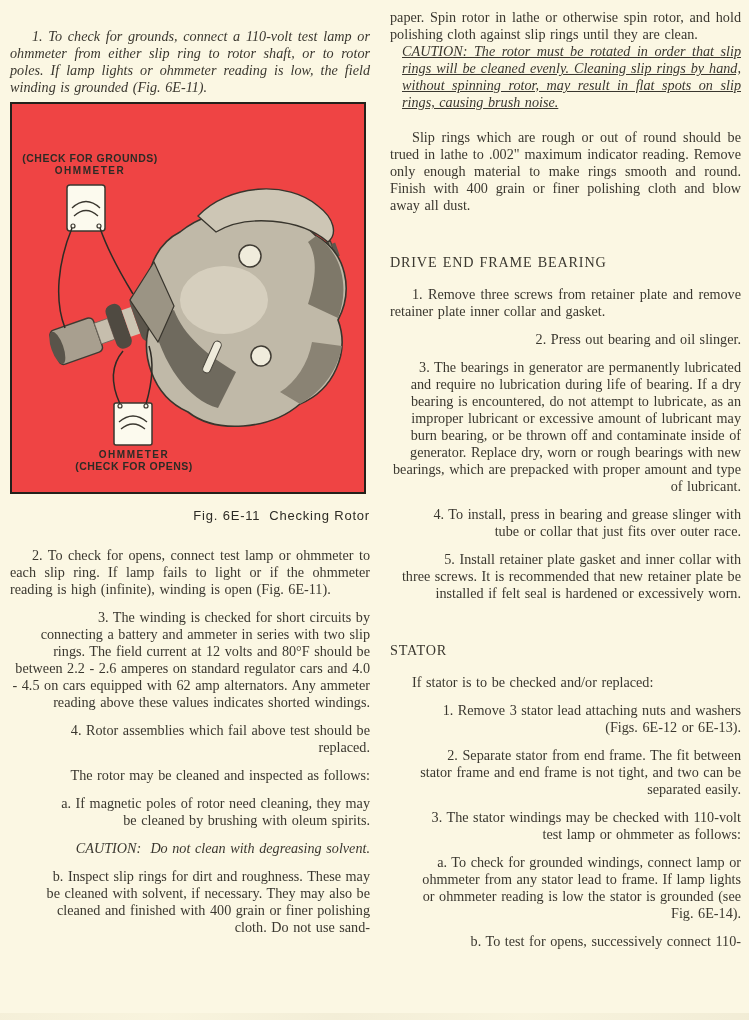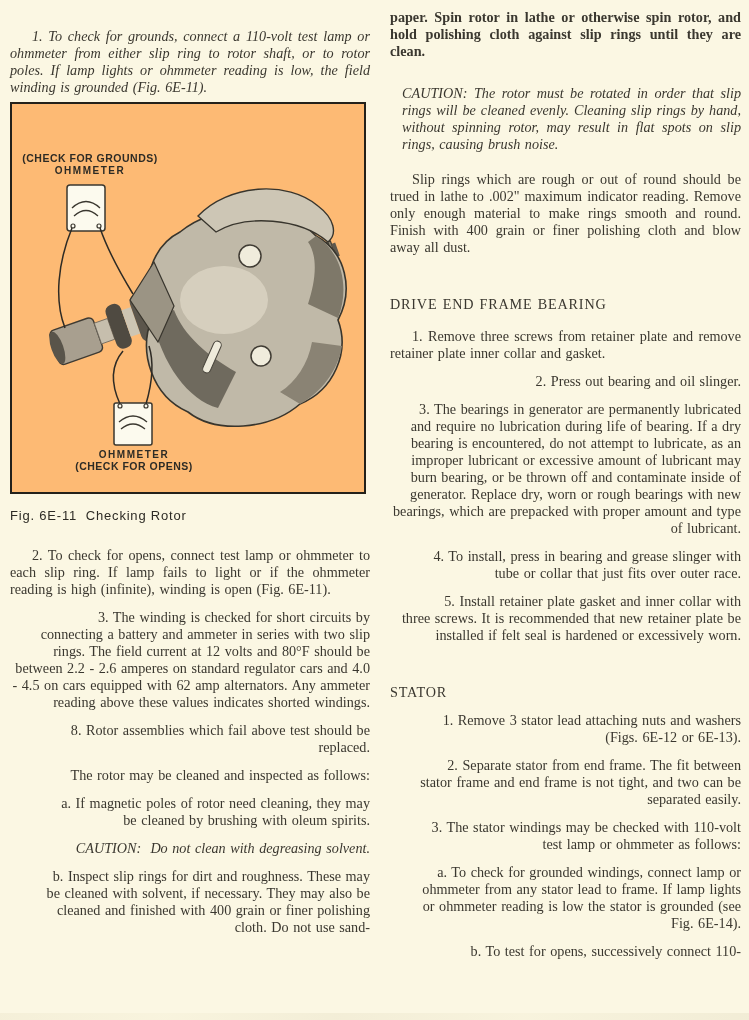--- a/index.html
+++ b/index.html
@@ -23,42 +23,42 @@
   .plain{text-indent:22px;}
   .sub{padding-left:16px;text-indent:18px;}
   .caution-line{font-style:italic;text-indent:22px;white-space:pre-wrap;text-align:left;}
   .caution-block{font-style:italic;padding-left:12px;}
   .heading{font-size:14.2px;letter-spacing:.8px;text-align:left;text-indent:0;}
   
   figure{margin:0;}
   .figwrap{margin-top:6px;}
   .figbox{
     position:relative;width:352px;height:388px;
-    border:2px solid #23211b;background:#fdba74;
+    border:2px solid #23211b;background:#ef4444;
   }
   .figbox svg{position:absolute;left:0;top:0;}
   .figlabel{
     position:absolute;text-align:center;color:#2d2b25;
     font-family:"Liberation Sans","DejaVu Sans",sans-serif;
   }
   .figlabel .small{font-size:10.5px;letter-spacing:.5px;font-weight:bold;}
   .figlabel .big{font-size:10px;letter-spacing:1.5px;font-weight:bold;margin-top:1px;}
   .lbl-top{left:8px;top:48px;width:140px;}
   .lbl-bottom{left:52px;top:344px;width:140px;}
   figcaption{
-    margin-top:14px;text-align:left;color:#2d2b25;
+    margin-top:14px;text-align:right;color:#2d2b25;
     font-family:"Liberation Sans","DejaVu Sans",sans-serif;
     font-size:13px;letter-spacing:.8px;white-space:pre-wrap;
   }
   
   .mt-first{margin-top:28px;font-style:italic;}
   .mt-p{margin-top:11px;text-align:right;}
   .mt-sec{margin-top:40px;}
-  .mt-top{margin-top:9px;font-weight:bold;}
-  .mt-caution{margin-top:25px;}
+  .mt-top{margin-top:9px;}
+  .mt-caution{text-decoration:underline;}
 </style>
 </head>
 <body>
 
 <div class="page">
 
   <div class="col col-left">
     <p class="num mt-first">1. To check for grounds, connect a 110-volt test lamp or ohmmeter from either slip ring to rotor shaft, or to rotor poles. If lamp lights or ohmmeter reading is low, the field winding is grounded (Fig. 6E-11).</p>
 
     <figure class="figwrap">
@@ -125,40 +125,41 @@
         <div class="figlabel lbl-bottom">
           <div class="big">OHMMETER</div>
           <div class="small">(CHECK FOR OPENS)</div>
         </div>
       </div>
       <figcaption>Fig. 6E-11  Checking Rotor</figcaption>
     </figure>
 
     <p class="num" style="margin-top:24px;">2. To check for opens, connect test lamp or ohmmeter to each slip ring. If lamp fails to light or if the ohmmeter reading is high (infinite), winding is open (Fig. 6E-11).</p>
     <p class="num mt-p">3. The winding is checked for short circuits by connecting a battery and ammeter in series with two slip rings. The field current at 12 volts and 80°F should be between 2.2 - 2.6 amperes on standard regulator cars and 4.0 - 4.5 on cars equipped with 62 amp alternators. Any ammeter reading above these values indicates shorted windings.</p>
-    <p class="num mt-p">8. Rotor assemblies which fail above test should be replaced.</p>
+    <p class="num mt-p">4. Rotor assemblies which fail above test should be replaced.</p>
     <p class="plain mt-p">The rotor may be cleaned and inspected as follows:</p>
     <p class="sub mt-p">a. If magnetic poles of rotor need cleaning, they may be cleaned by brushing with oleum spirits.</p>
     <p class="caution-line mt-p">CAUTION:  Do not clean with degreasing solvent.</p>
     <p class="sub mt-p">b. Inspect slip rings for dirt and roughness. These may be cleaned with solvent, if necessary. They may also be cleaned and finished with 400 grain or finer polishing cloth. Do not use sand-</p>
   </div>
 
   <div class="col col-right">
     <p class="mt-top" style="text-indent:0;">paper. Spin rotor in lathe or otherwise spin rotor, and hold polishing cloth against slip rings until they are clean.</p>
     <p class="caution-block mt-caution">CAUTION: The rotor must be rotated in order that slip rings will be cleaned evenly. Cleaning slip rings by hand, without spinning rotor, may result in flat spots on slip rings, causing brush noise.</p>
     <p class="plain" style="margin-top:18px;">Slip rings which are rough or out of round should be trued in lathe to .002" maximum indicator reading. Remove only enough material to make rings smooth and round. Finish with 400 grain or finer polishing cloth and blow away all dust.</p>
 
     <p class="heading mt-sec">DRIVE END FRAME BEARING</p>
     <p class="num" style="margin-top:15px;">1. Remove three screws from retainer plate and remove retainer plate inner collar and gasket.</p>
     <p class="num mt-p">2. Press out bearing and oil slinger.</p>
     <p class="num mt-p">3. The bearings in generator are permanently lubricated and require no lubrication during life of bearing. If a dry bearing is encountered, do not attempt to lubricate, as an improper lubricant or excessive amount of lubricant may burn bearing, or be thrown off and contaminate inside of generator. Replace dry, worn or rough bearings with new bearings, which are prepacked with proper amount and type of lubricant.</p>
     <p class="num mt-p">4. To install, press in bearing and grease slinger with tube or collar that just fits over outer race.</p>
     <p class="num mt-p">5. Install retainer plate gasket and inner collar with three screws. It is recommended that new retainer plate be installed if felt seal is hardened or excessively worn.</p>
 
     <p class="heading mt-sec">STATOR</p>
+    <p class="plain" style="margin-top:15px;">If stator is to be checked and/or replaced:</p>
     <p class="num mt-p">1. Remove 3 stator lead attaching nuts and washers (Figs. 6E-12 or 6E-13).</p>
     <p class="num mt-p">2. Separate stator from end frame. The fit between stator frame and end frame is not tight, and two can be separated easily.</p>
     <p class="num mt-p">3. The stator windings may be checked with 110-volt test lamp or ohmmeter as follows:</p>
     <p class="sub mt-p">a. To check for grounded windings, connect lamp or ohmmeter from any stator lead to frame. If lamp lights or ohmmeter reading is low the stator is grounded (see Fig. 6E-14).</p>
     <p class="sub mt-p">b. To test for opens, successively connect 110-</p>
   </div>
 
 </div>
 
 </body></html>

